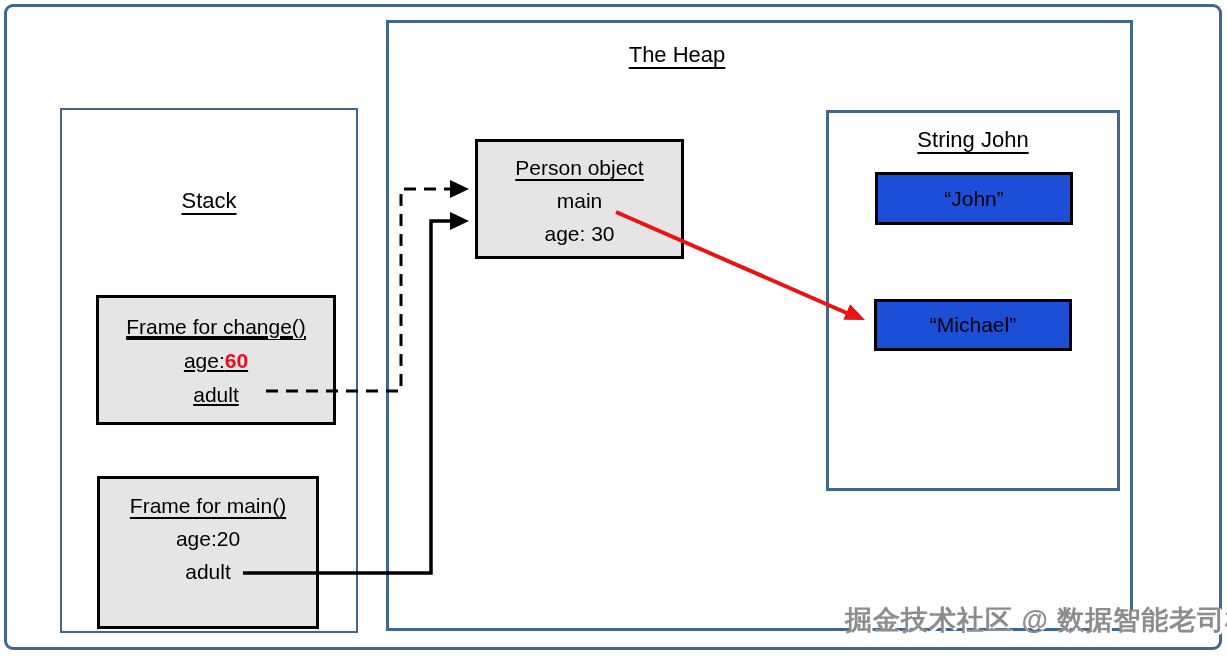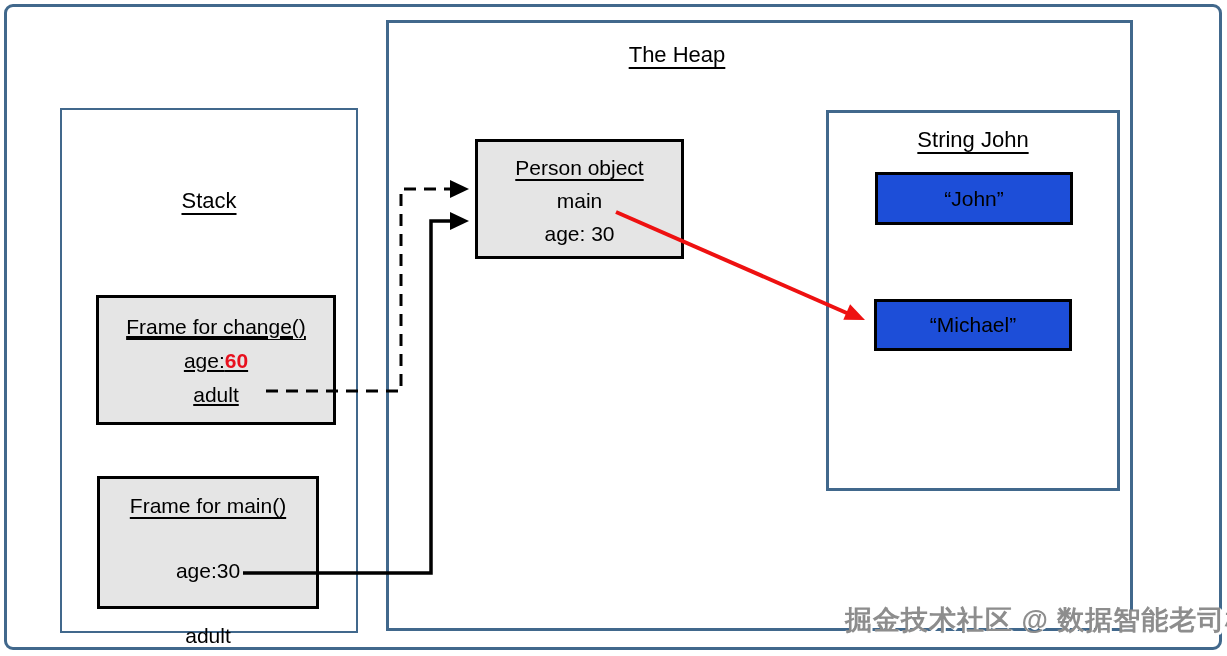--- a/index.html
+++ b/index.html
@@ -33,21 +33,21 @@
   .node{
     position:absolute;border:3px solid var(--inner-border);background:#e5e5e5;
     display:flex;flex-direction:column;align-items:center;
     font-size:21px;line-height:33px;
   }
   .node .title{
     text-decoration:underline;text-decoration-thickness:2px;text-underline-offset:4px;
     white-space:nowrap;
   }
   .frame-change{left:34px;top:185px;width:240px;height:130px;padding-top:12px;line-height:34px;text-decoration:underline;}
-  .frame-main{left:35px;top:366px;width:222px;height:133px;padding-top:10px;gap:32px;}
+  .frame-main{left:35px;top:366px;width:222px;height:153px;padding-top:10px;}
   .person-box{left:86px;top:116px;width:209px;height:120px;padding-top:9px;}
   .str-box{
     position:absolute;border:3px solid var(--inner-border);background:#1d4ed8;
     display:flex;align-items:center;justify-content:center;font-size:21px;
   }
   .john-box{left:46px;top:59px;width:198px;height:53px;}
   .michael-box{left:45px;top:186px;width:198px;height:52px;}
   .red-val{color:var(--highlight-red);font-weight:700;}
   .arrows{position:absolute;left:0;top:0;pointer-events:none;}
   .arrow-black{stroke:#000000;fill:none;}
@@ -69,21 +69,21 @@
     <div class="region-title stack-title">Stack</div>
 
     <div class="node frame-change">
       <span class="title">Frame for change()</span>
       <span><span>age:</span><span class="red-val">60</span></span>
       <span>adult</span>
     </div>
 
     <div class="node frame-main">
       <span class="title">Frame for main()</span>
-      <span><span>age:</span><span>30</span></span>
+      <span><span>age:</span><span>20</span></span>
       <span>adult</span>
     </div>
   </div>
 
   <div class="region heap-box">
     <div class="region-title heap-title">The Heap</div>
 
     <div class="node person-box">
       <span class="title">Person object</span>
       <span>main</span>

